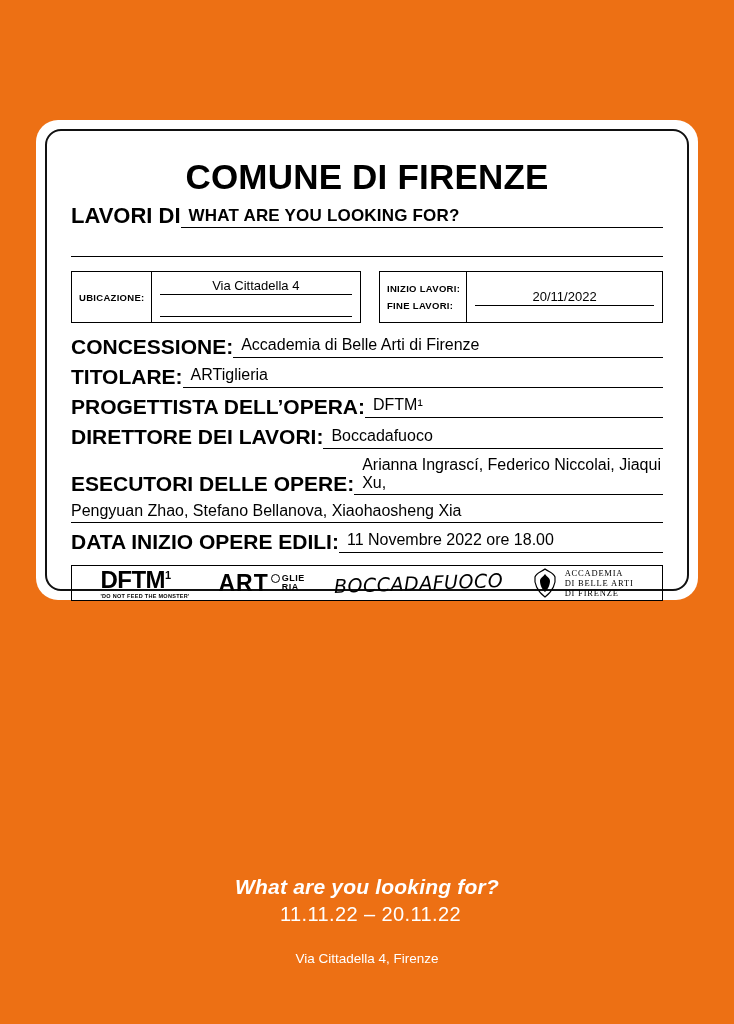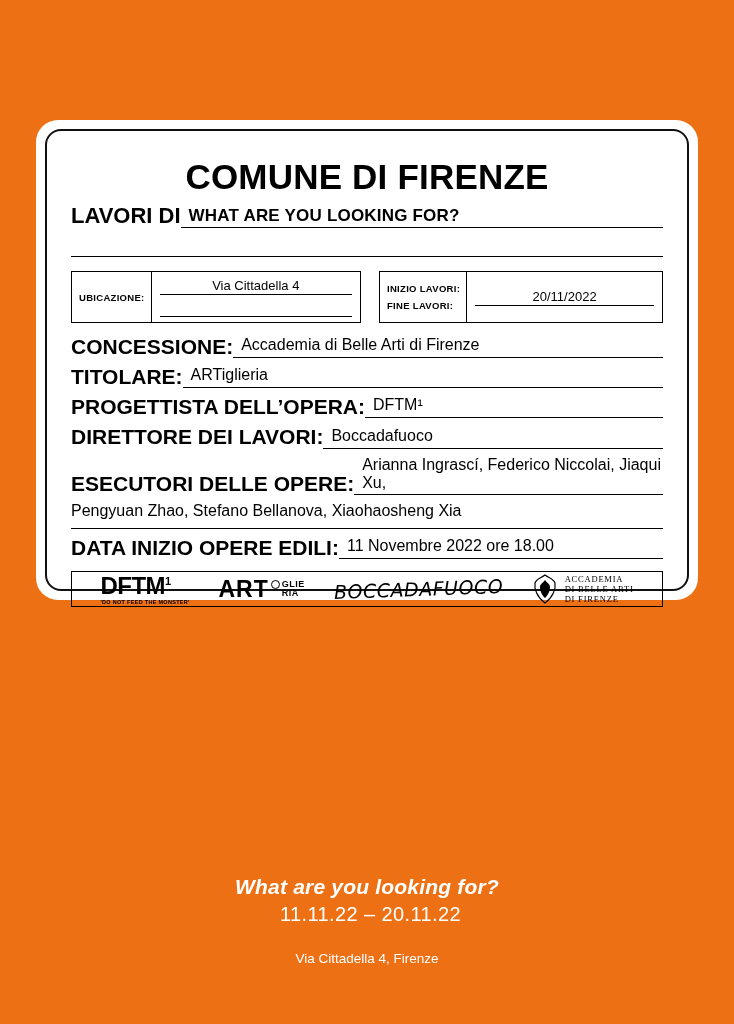--- a/index.html
+++ b/index.html
@@ -138,21 +138,21 @@
   .fieldrow {
     display: flex;
     align-items: flex-end;
     margin-bottom: 7px;
   }
   .fieldrow .lbl { font-size: 21px; }
   .contline {
     border-bottom: 1.5px solid #000;
     font-size: 16px;
     color: #000;
-    padding-bottom: 8px;
+    padding-bottom: 2px;
     margin-bottom: 7px;
   }
 
   
   .logobar {
     border: 1.5px solid #000;
     height: 36px;
     margin-top: 12px;
     display: flex;
     align-items: center;

